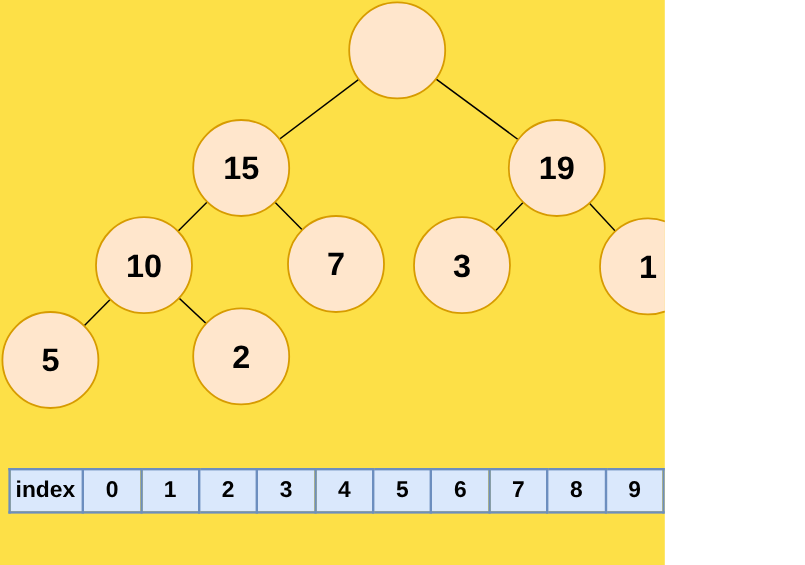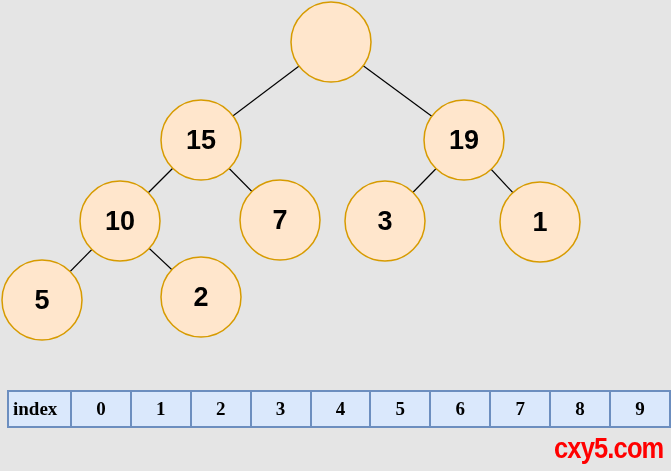--- a/index.html
+++ b/index.html
@@ -3,23 +3,23 @@
 <meta charset="utf-8">
 <style>
   html, body {
     margin: 0;
     padding: 0;
     background: #ffffff;
     font-family: "Liberation Sans", sans-serif;
   }
   #canvas {
     position: relative;
-    width: 671px;
+    width: 554px;
     height: 471px;
-    background: #e5e5e5;
+    background: #fde047;
     overflow: hidden;
   }
   
   svg.tree {
     position: absolute;
     left: 0;
     top: 0;
   }
   svg.tree line.edge {
     stroke: var(--edge, #000000);
@@ -37,21 +37,20 @@
     fill: var(--text, #000000);
     text-anchor: middle;
   }
   
   table.array {
     position: absolute;
     left: 7px;
     top: 390px;
     border-collapse: collapse;
     table-layout: fixed;
-    font-family: Liberation Serif, serif;
   }
   table.array th, table.array td {
     border: 2px solid var(--table_border, #6C8EBF);
     background: var(--table_fill, #DAE8FC);
     height: 34px;
     padding: 0;
     font-size: 19px;
     font-weight: bold;
     color: var(--text, #000000);
     text-align: center;

